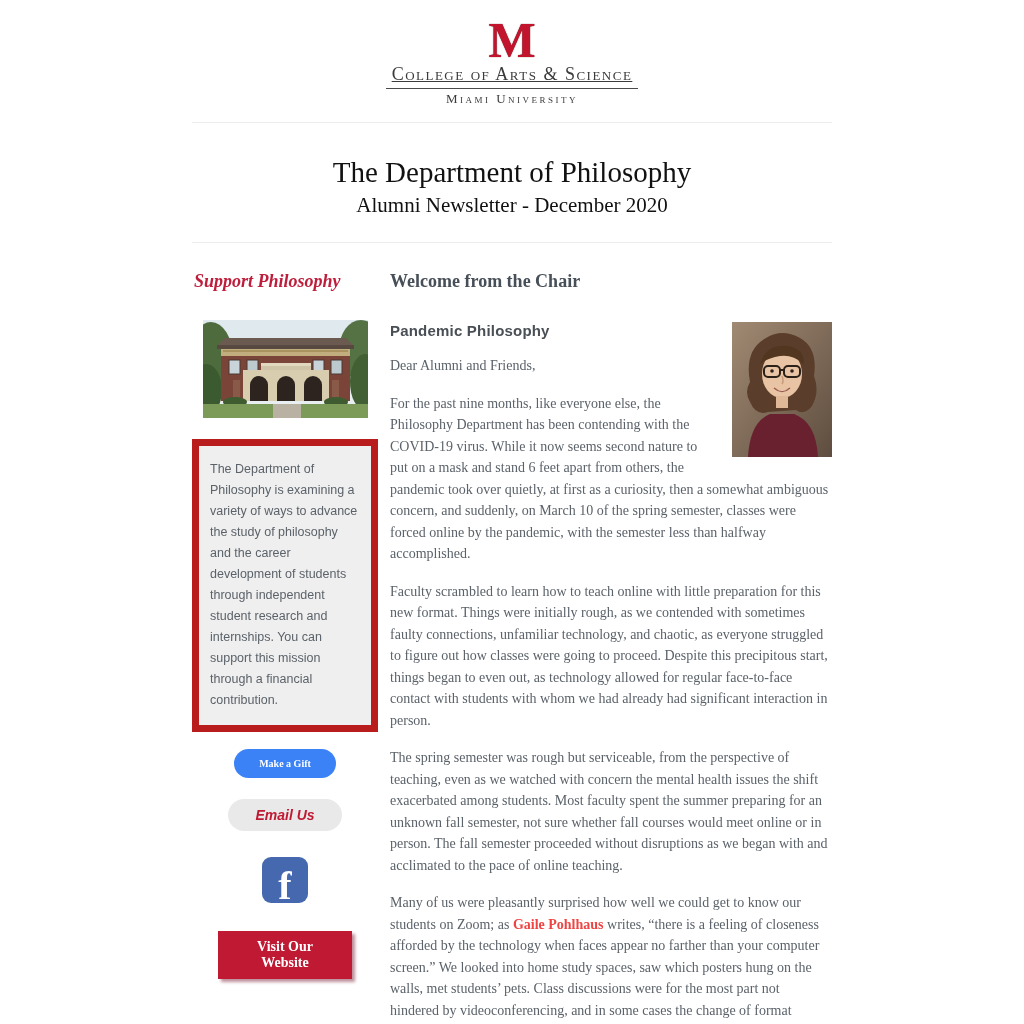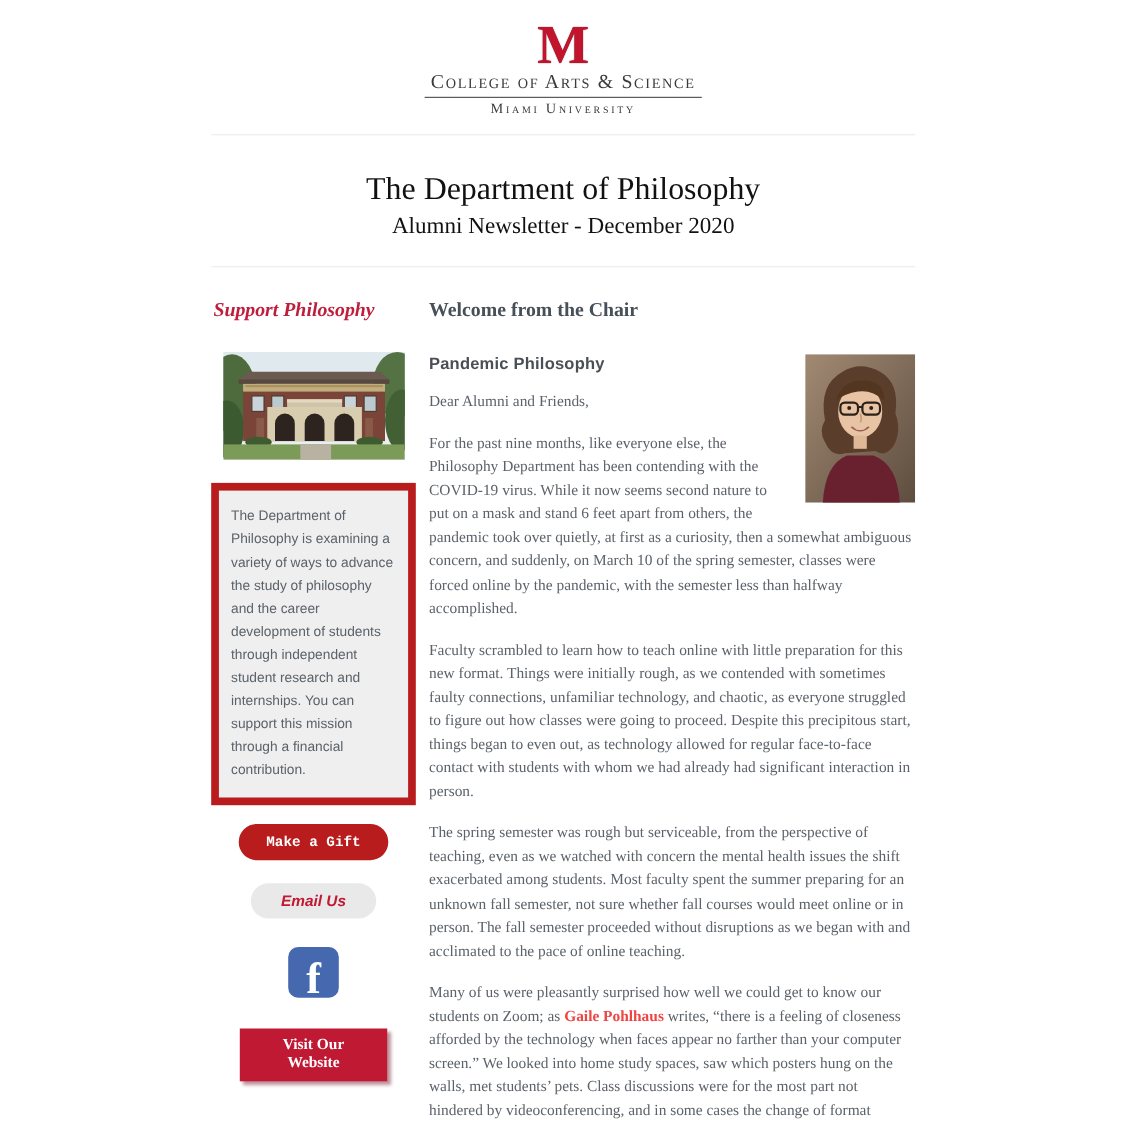--- a/index.html
+++ b/index.html
@@ -21,20 +21,21 @@
   }
   .logo-college {
     display: inline-block;
     font-family: "Liberation Serif", serif;
     font-variant: small-caps;
     font-size: 18px;
     letter-spacing: 1.5px;
     color: #3b3b3b;
     border-bottom: 1px solid #4a4a4a;
     padding: 0 6px 3px 6px;
+    text-decoration: underline;
   }
   .logo-univ {
     display: block;
     font-family: "Liberation Serif", serif;
     font-variant: small-caps;
     font-size: 13px;
     letter-spacing: 2.5px;
     color: #3b3b3b;
     margin-top: 2px;
   }
@@ -89,27 +90,27 @@
     border: 7px solid #b91c1c;
     background: #efefef;
     padding: 13px 11px 14px 11px;
     font-size: 12.5px;
     line-height: 21px;
     color: #5b6269;
   }
   .btn { display: block; margin: 0 auto; border: none; cursor: pointer; text-align: center; }
   .btn-gift {
     margin-top: 17px;
-    background: #b91c1c;
+    background: #3b82f6;
     color: #ffffff;
     font-weight: bold;
-    font-size: 13px;
+    font-size: 10px;
     padding: 9px 25px;
     border-radius: 18px;
-    font-family: Liberation Mono, monospace;
+    font-family: Liberation Serif, serif;
   }
   .btn-email {
     margin-top: 21px;
     background: #e9e9e9;
     color: #c01933;
     font-weight: bold;
     font-size: 14px;
     padding: 8px 27px;
     border-radius: 16px;
     font-family: "Liberation Sans", sans-serif;

